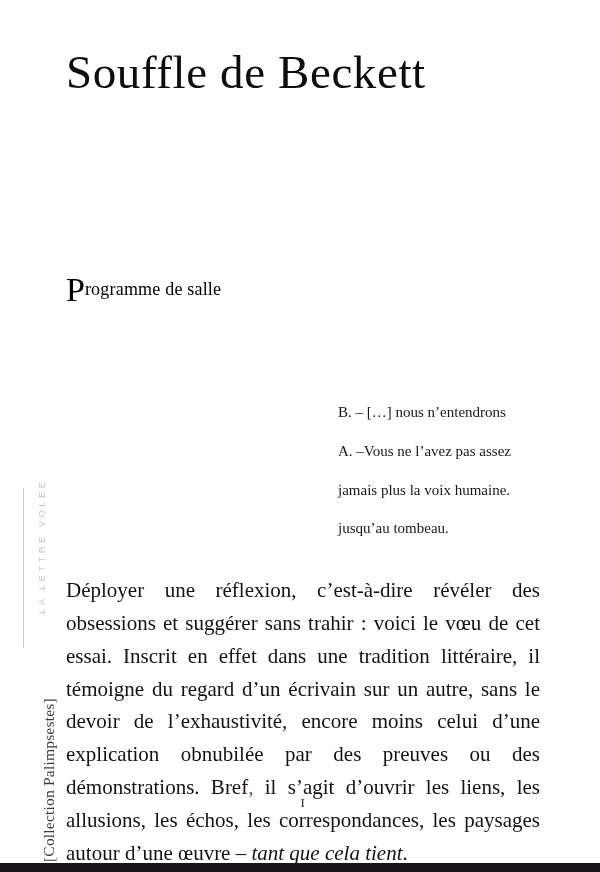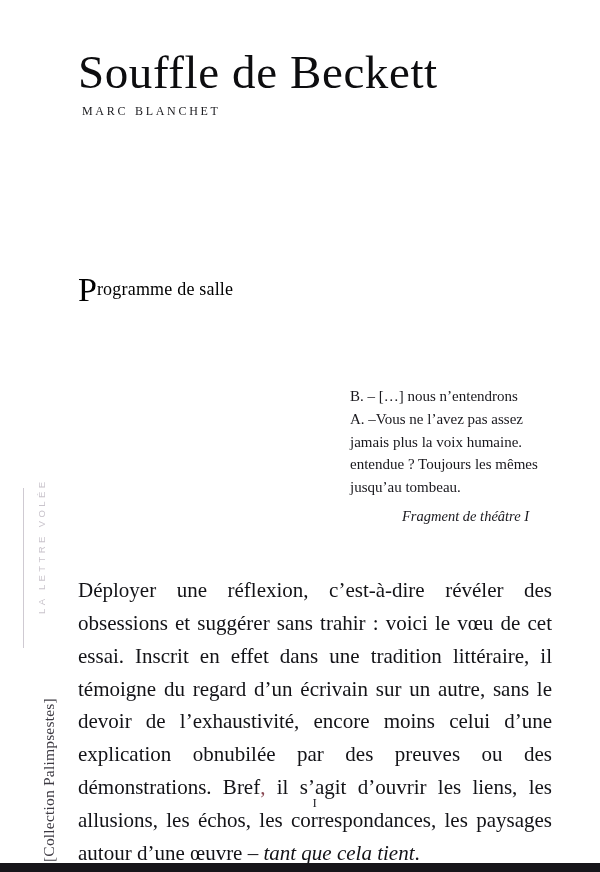--- a/index.html
+++ b/index.html
@@ -57,21 +57,21 @@
     transform: rotate(-90deg);
     font-size: 15.5px;
     letter-spacing: 0.2px;
     color: #3d3a42;
     font-family: "Liberation Serif", "DejaVu Serif", serif;
   }
 
   
   #content {
     position: absolute;
-    left: 78px;
+    left: 66px;
     top: 0;
     width: 474px;
     height: 824px;
   }
 
   #title {
     position: absolute;
     left: 0;
     top: 17px;
     width: 474px;
@@ -110,21 +110,21 @@
   
   #epigraph {
     position: absolute;
     left: 232px;
     top: 370px;
     width: 242px;
     font-size: 15px;
     line-height: 1.52;
     color: #18171c;
   }
-  #epigraph .eline { display: block; white-space: nowrap; }
+  #epigraph .eline { display: block; white-space: nowrap; margin-top: 16px; }
   #epigraph-source {
     display: block;
     margin-top: 6px;
     padding-left: 52px;
     font-style: italic;
     font-size: 14.5px;
     color: #18171c;
     white-space: nowrap;
   }
 
@@ -173,33 +173,30 @@
   <div id="spine">
     <div id="spine-rule"></div>
     <div class="vert-wrap" id="imprint-line">LA LETTRE VOLÉE</div>
     <div class="vert-wrap" id="collection-line">[Collection Palimpsestes]</div>
   </div>
 
   <div id="content">
 
     <h1 id="title">Souffle de Beckett</h1>
 
-    <div id="byline">marc blanchet</div>
 
     <div id="section-title">
       <span class="dropcap">P</span><span>rogramme de salle</span>
     </div>
 
     <blockquote id="epigraph">
       <span class="eline">B. – […] nous n’entendrons</span>
       <span class="eline">A. –Vous ne l’avez pas assez</span>
       <span class="eline">jamais plus la voix humaine.</span>
-      <span class="eline">entendue ? Toujours les mêmes</span>
       <span class="eline">jusqu’au tombeau.</span>
-      <cite id="epigraph-source">Fragment de théâtre I</cite>
     </blockquote>
 
     <p id="body-para"><span>Déployer une réflexion, c’est-à-dire révéler des obsessions et suggérer sans trahir : voici le vœu de cet essai. Inscrit en effet dans une tradition littéraire, il témoigne du regard d’un écrivain sur un autre, sans le devoir de l’exhaustivité, encore moins celui d’une explication obnubilée par des preuves ou des démonstrations. Bref</span><span class="redcomma">,</span><span> il s’agit d’ouvrir les liens, les allusions, les échos, les correspondances, les paysages autour d’une œuvre – </span><span class="ital">tant que cela tient</span><span>.</span></p>
 
     <div id="folio">I</div>
 
   </div>
 
   <div id="bottom-band"></div>
 

